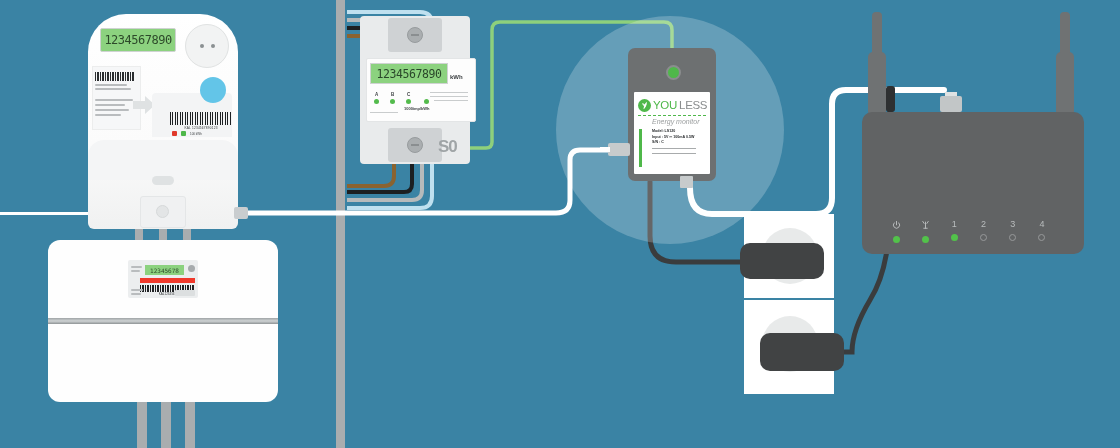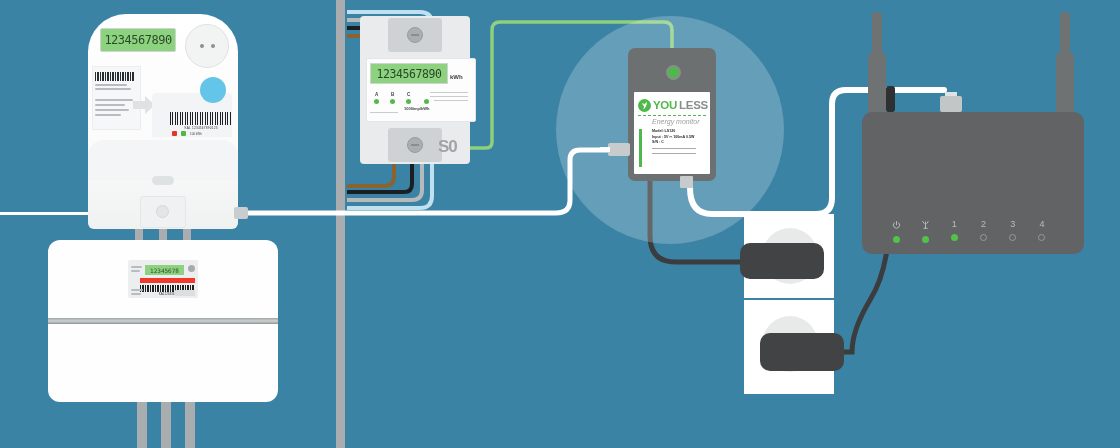--- a/index.html
+++ b/index.html
@@ -69,21 +69,21 @@
   .m2-line{background:#c9cccd;height:1.2px;}
   #m2-s0{left:438px;top:137px;font-size:17px;color:#9fa4a6;font-weight:bold;letter-spacing:-1px;}
 
   
   #halo{left:556px;top:16px;width:228px;height:228px;border-radius:50%;background:rgba(255,255,255,0.22);}
   #yl-body{left:628px;top:48px;width:88px;height:133px;background:#6d7071;border-radius:7px;}
   #yl-led{left:666px;top:65px;width:11px;height:11px;border-radius:50%;background:#4fb84a;border:2px solid #8a8d8e;}
   #yl-card{left:634px;top:92px;width:76px;height:82px;background:#ffffff;border-radius:1px;}
   #yl-logo{left:638px;top:97px;width:70px;height:16px;display:flex;align-items:center;gap:2px;}
   #yl-leaf{width:13px;height:13px;border-radius:50%;background:#4fb84a;display:flex;align-items:center;justify-content:center;}
-  #yl-logo .wd{font-size:11.5px;font-weight:bold;letter-spacing:-0.3px;}
+  #yl-logo .wd{font-size:11.5px;font-weight:normal;letter-spacing:-0.3px;}
   #yl-dash{left:638px;top:115px;width:68px;border-top:1.5px dashed #4fb84a;}
   #yl-sub{left:652px;top:118px;font-size:7px;font-style:italic;color:#9b9e9f;}
   #yl-bar{left:639px;top:129px;width:2.5px;height:38px;background:#4fb84a;}
   #yl-spec{left:652px;top:129px;font-size:3.6px;color:#26292b;font-weight:bold;line-height:1.55;}
   #yl-rules{left:652px;top:148px;width:44px;}
   #yl-rules div{height:1.2px;background:#a8abac;margin-bottom:4px;}
   #yl-sock{left:680px;top:176px;width:13px;height:12px;background:#c7cbcc;border-radius:1px;}
   #yl-p5{left:608px;top:143px;width:22px;height:13px;background:#c7cbcc;border-radius:2px;}
   #yl-p5b{left:600px;top:147px;width:10px;height:5px;background:#ffffff;}
 

